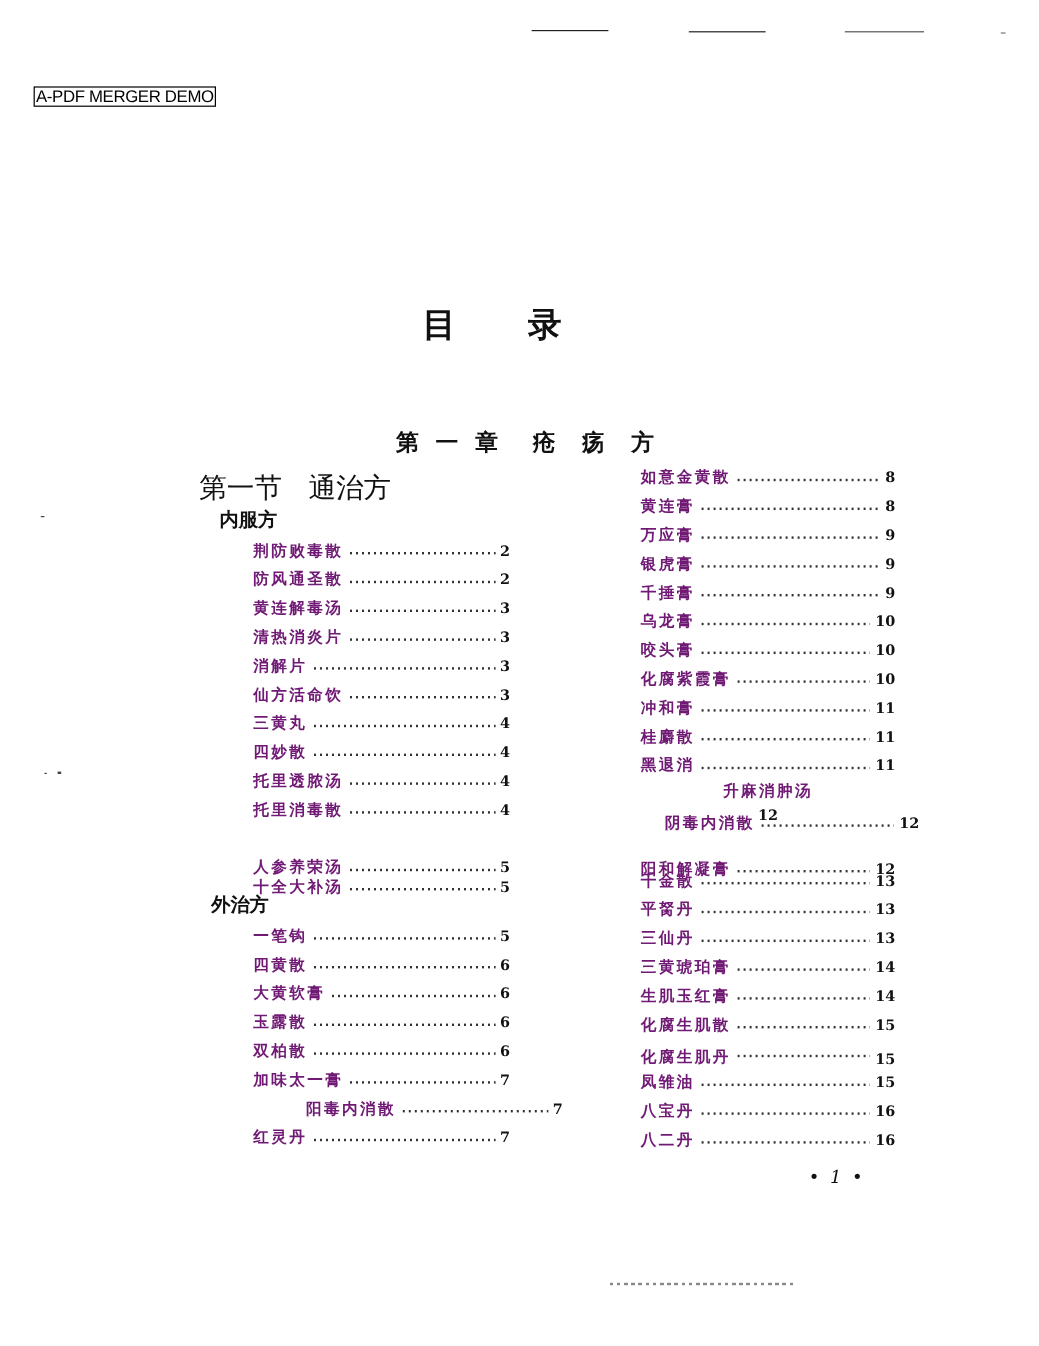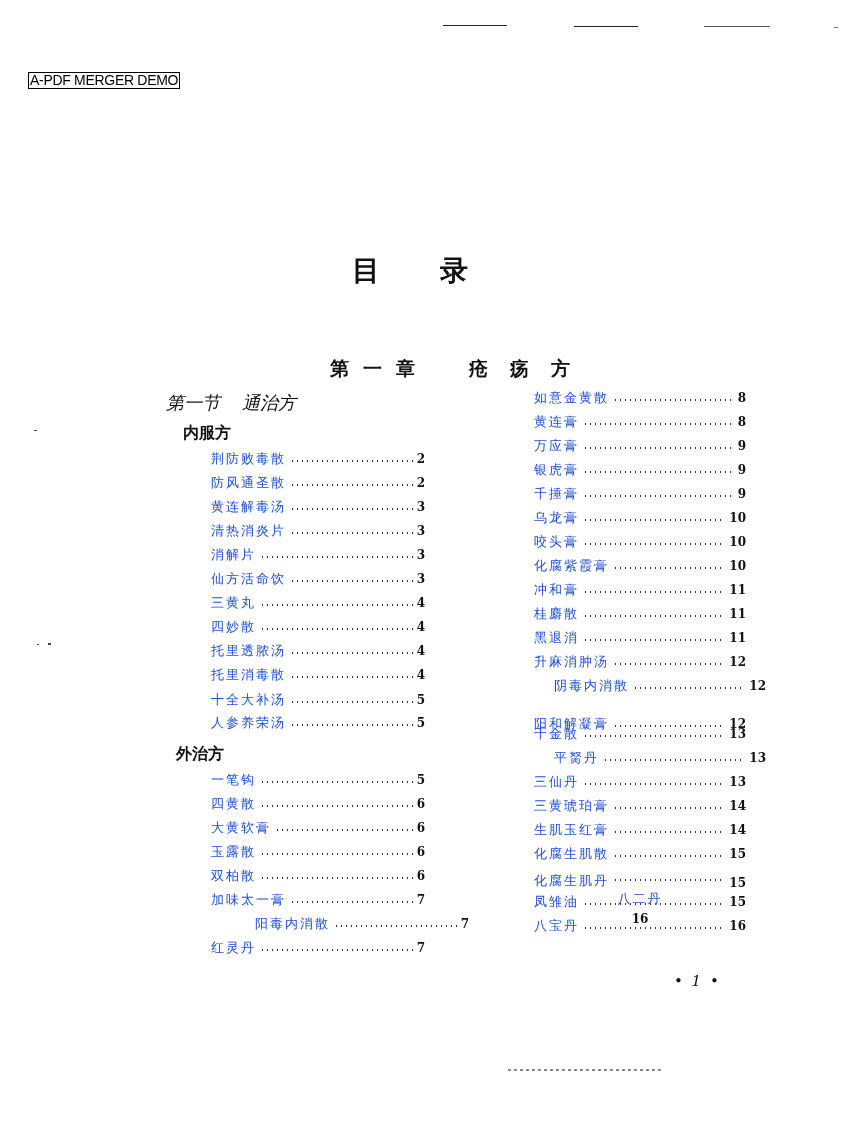--- a/index.html
+++ b/index.html
@@ -17,31 +17,31 @@
     }
     .doc-title {
       position: absolute; left: 0; width: 820px; top: 252px; text-align: center;
       font-size: 28px; font-weight: bold; letter-spacing: 60px; text-indent: 60px;
     }
     .chapter-title {
       position: absolute; top: 356px; left: 330px; font-size: 19px; font-weight: bold;
       white-space: nowrap;
     }
     .chapter-title .num { letter-spacing: 14px; }
-    .chapter-title .name { margin-left: 40px; letter-spacing: 22px; }
+    .chapter-title .name { margin-left: 15px; letter-spacing: 22px; }
     .section-title {
-      position: absolute; left: 166px; top: 391px; font-size: 18px; white-space: nowrap; font-style: italic;
+      position: absolute; left: 166px; top: 391px; font-size: 23px; white-space: nowrap;
     }
     .section-title .label { margin-right: 22px; }
     .sub-heading { position: absolute; font-size: 16px; font-weight: bold; }
     .entry {
       position: absolute; height: 24px; display: flex; align-items: center;
       font-size: 13px; white-space: nowrap;
     }
-    .entry .name { letter-spacing: 2px; font-weight: normal; color: #1d4ed8; }
+    .entry .name { letter-spacing: 2px; font-weight: bold; color: #701a75; }
     .entry .dots {
       flex: 1; margin: 0 4px; height: 2px; align-self: center; margin-top: 4px;
       background-image: radial-gradient(circle, #333 0.8px, transparent 1px);
       background-size: 5px 2px; background-repeat: repeat-x;
     }
     .entry .page { font-weight: bold; font-size: 12px; }
     .left-entry { left: 211px; width: 214px; }
     .right-entry { left: 534px; width: 212px; }
     .page-number {
       position: absolute; top: 972px; left: 674px; font-size: 15px; font-style: italic;
@@ -118,21 +118,21 @@
     <div class="entry left-entry" style="top: 639px;">
       <span class="name">托里透脓汤</span>
       <span class="dots"></span>
       <span class="page">4</span>
     </div>
     <div class="entry left-entry" style="top: 663px;">
       <span class="name">托里消毒散</span>
       <span class="dots"></span>
       <span class="page">4</span>
     </div>
-    <div class="entry left-entry" style="top: 688px;">
+    <div class="entry left-entry" style="top: 727px;">
       <span class="name">十全大补汤</span>
       <span class="dots"></span>
       <span class="page">5</span>
     </div>
     <div class="entry left-entry" style="top: 711px;">
       <span class="name">人参养荣汤</span>
       <span class="dots"></span>
       <span class="page">5</span>
     </div>
     <div class="entry left-entry" style="top: 768px;">
@@ -225,41 +225,41 @@
     <div class="entry right-entry" style="top: 602px;">
       <span class="name">桂麝散</span>
       <span class="dots"></span>
       <span class="page">11</span>
     </div>
     <div class="entry right-entry" style="top: 626px;">
       <span class="name">黑退消</span>
       <span class="dots"></span>
       <span class="page">11</span>
     </div>
-    <div class="entry right-entry" style="top: 650px;">
+    <div class="entry right-entry" style="top: 650px; flex-direction: column;">
       <span class="name">升麻消肿汤</span>
       <span class="dots"></span>
       <span class="page">12</span>
     </div>
     <div class="entry right-entry" style="top: 674px; padding-left: 20px;">
       <span class="name">阴毒内消散</span>
       <span class="dots"></span>
       <span class="page">12</span>
     </div>
     <div class="entry right-entry" style="top: 712px;">
       <span class="name">阳和解凝膏</span>
       <span class="dots"></span>
       <span class="page">12</span>
     </div>
     <div class="entry right-entry" style="top: 722px;">
       <span class="name">千金散</span>
       <span class="dots"></span>
       <span class="page">13</span>
     </div>
-    <div class="entry right-entry" style="top: 746px; margin-left: 20px;">
+    <div class="entry right-entry" style="top: 746px;">
       <span class="name">平胬丹</span>
       <span class="dots"></span>
       <span class="page">13</span>
     </div>
     <div class="entry right-entry" style="top: 770px;">
       <span class="name">三仙丹</span>
       <span class="dots"></span>
       <span class="page">13</span>
     </div>
     <div class="entry right-entry" style="top: 794px;">
@@ -285,21 +285,21 @@
     <div class="entry right-entry" style="top: 890px;">
       <span class="name">凤雏油</span>
       <span class="dots"></span>
       <span class="page">15</span>
     </div>
     <div class="entry right-entry" style="top: 914px;">
       <span class="name">八宝丹</span>
       <span class="dots"></span>
       <span class="page">16</span>
     </div>
-    <div class="entry right-entry" style="top: 890px; flex-direction: column;">
+    <div class="entry right-entry" style="top: 938px;">
       <span class="name">八二丹</span>
       <span class="dots"></span>
       <span class="page">16</span>
     </div>
   </div>
 
 <div class="page-number">• 1 •</div>
 
 <div class="speck" style="left:34px; top:430px; width:3px; height:1px;"></div>
 <div class="speck" style="left:37px; top:644px; width:2px; height:1px;"></div>

